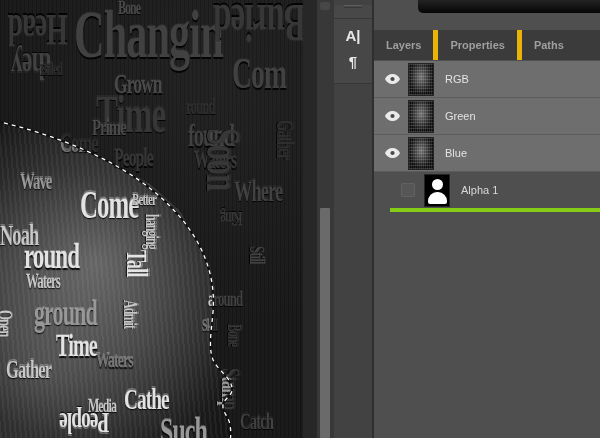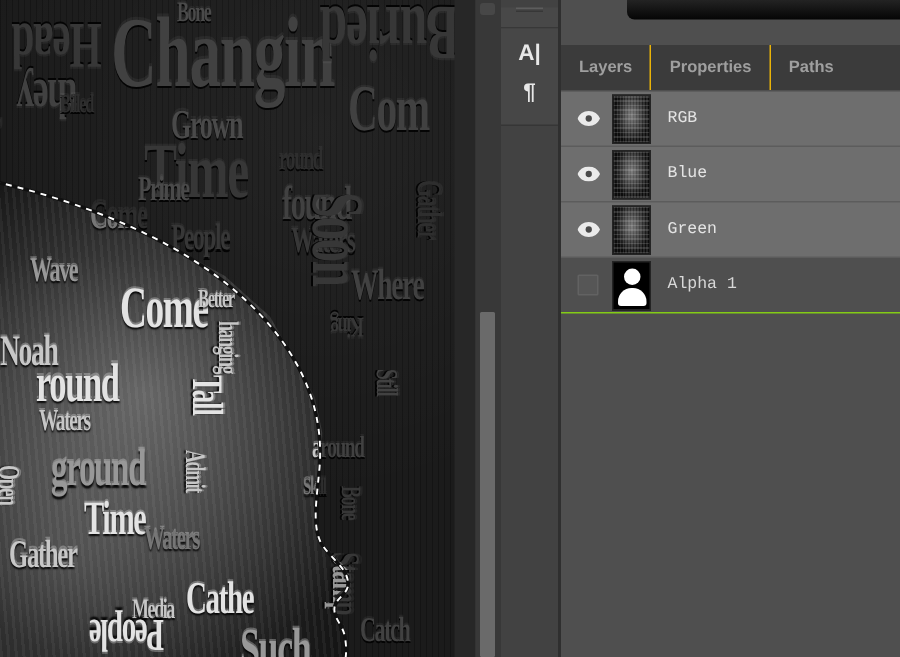--- a/index.html
+++ b/index.html
@@ -49,41 +49,41 @@
   .dock-icon{width:38px;height:26px;line-height:26px;text-align:center;color:#e8e8e8;
              font-size:15px;font-weight:700;cursor:pointer;}
   #dock-seam{position:absolute;left:372px;top:0;width:2px;height:438px;background:#2f2f2f;}
 
   
   #panel{position:absolute;left:374px;top:0;width:226px;height:438px;background:#4f4f4f;}
   #black-bar{position:absolute;left:44px;top:0;right:0;height:13px;background:linear-gradient(#232323,#050505);
              border-bottom-left-radius:5px;}
   #tabbar{position:absolute;left:0;top:30px;right:0;height:30px;background:#3b3b3b;display:flex;}
   .tab{height:30px;line-height:30px;padding:0 12px;font-size:11px;font-weight:700;color:#9f9f9f;cursor:pointer;}
-  .tab + .tab{border-left:1px solid #eab308;}
+  .tab + .tab{border-left:5px solid #eab308;}
   .tab.active{background:#4f4f4f;color:#f2f2f2;border-left:none;border-radius:2px 2px 0 0;}
   .tab.active + .tab{border-left:none;}
 
   #channel-list{position:absolute;left:0;top:61px;right:0;}
   .chrow{display:flex;align-items:center;height:36px;border-bottom:1px solid #5c5c5c;background:#6e6e6e;cursor:pointer;}
-  .chrow.unselected{background:transparent;border-bottom:1px solid #84cc16;}
+  .chrow.unselected{background:transparent;border-bottom:4px solid #84cc16;margin-left:16px;}
   .eye-cell{width:26px;margin-left:5px;display:flex;justify-content:center;align-items:center;cursor:pointer;}
   .alpha-box{width:12px;height:12px;border:1px solid #626262;background:#565656;border-radius:1px;}
   .thumb{width:24px;height:31px;margin-left:3px;border:1px solid #242424;box-sizing:content-box;
          background:
            radial-gradient(ellipse at 50% 42%, rgba(255,255,255,.42), rgba(255,255,255,.08) 55%, transparent 70%),
            repeating-linear-gradient(0deg, rgba(255,255,255,.14) 0 1px, transparent 1px 3px),
            repeating-linear-gradient(90deg, rgba(255,255,255,.10) 0 1px, transparent 1px 2px),
            #0c0c0c;}
   .thumb.silhouette{background:#000;position:relative;}
   .thumb.silhouette::before{content:"";position:absolute;left:7px;top:4px;width:11px;height:11px;
          border-radius:50%;background:#fff;}
   .thumb.silhouette::after{content:"";position:absolute;left:3px;bottom:2px;width:19px;height:12px;
          border-radius:9px 9px 2px 2px;background:#fff;}
-  .chlabel{margin-left:11px;font-size:11px;color:#e4e4e4;font-family:Liberation Mono, monospace;}
+  .chlabel{margin-left:11px;font-size:11px;color:#e4e4e4;}
   .chrow.unselected .chlabel{color:#d8d8d8;}
 </style>
 </head>
 <body>
 
 <div id="app">
 
   <div id="canvas">
     <div id="layer-dark" class="words-layer">
         <span class="word r0 s0" style="left: 74px; top: 2px; font-size: 46px;">Changin</span>
@@ -223,31 +223,31 @@
     <span class="chlabel">RGB</span>
   </div>
         <div class="chrow">
     <div class="eye-cell">
             <svg width="15" height="10" viewBox="0 0 15 10">
               <path d="M7.5 0C4 0 1.2 2.1 0 5c1.2 2.9 4 5 7.5 5S13.8 7.9 15 5C13.8 2.1 11 0 7.5 0z" fill="#eaeaea"></path>
               <circle cx="7.5" cy="5" r="2.1" fill="#4a4a4a"></circle>
             </svg>
           </div>
     <div class="thumb"></div>
-    <span class="chlabel">Blue</span>
+    <span class="chlabel">Green</span>
   </div>
         <div class="chrow">
     <div class="eye-cell">
             <svg width="15" height="10" viewBox="0 0 15 10">
               <path d="M7.5 0C4 0 1.2 2.1 0 5c1.2 2.9 4 5 7.5 5S13.8 7.9 15 5C13.8 2.1 11 0 7.5 0z" fill="#eaeaea"></path>
               <circle cx="7.5" cy="5" r="2.1" fill="#4a4a4a"></circle>
             </svg>
           </div>
     <div class="thumb"></div>
-    <span class="chlabel">Green</span>
+    <span class="chlabel">Blue</span>
   </div>
         <div class="chrow unselected">
     <div class="eye-cell">
             <div class="alpha-box"></div>
           </div>
     <div class="thumb silhouette"></div>
     <span class="chlabel">Alpha 1</span>
   </div>
       </div>
   </div>

